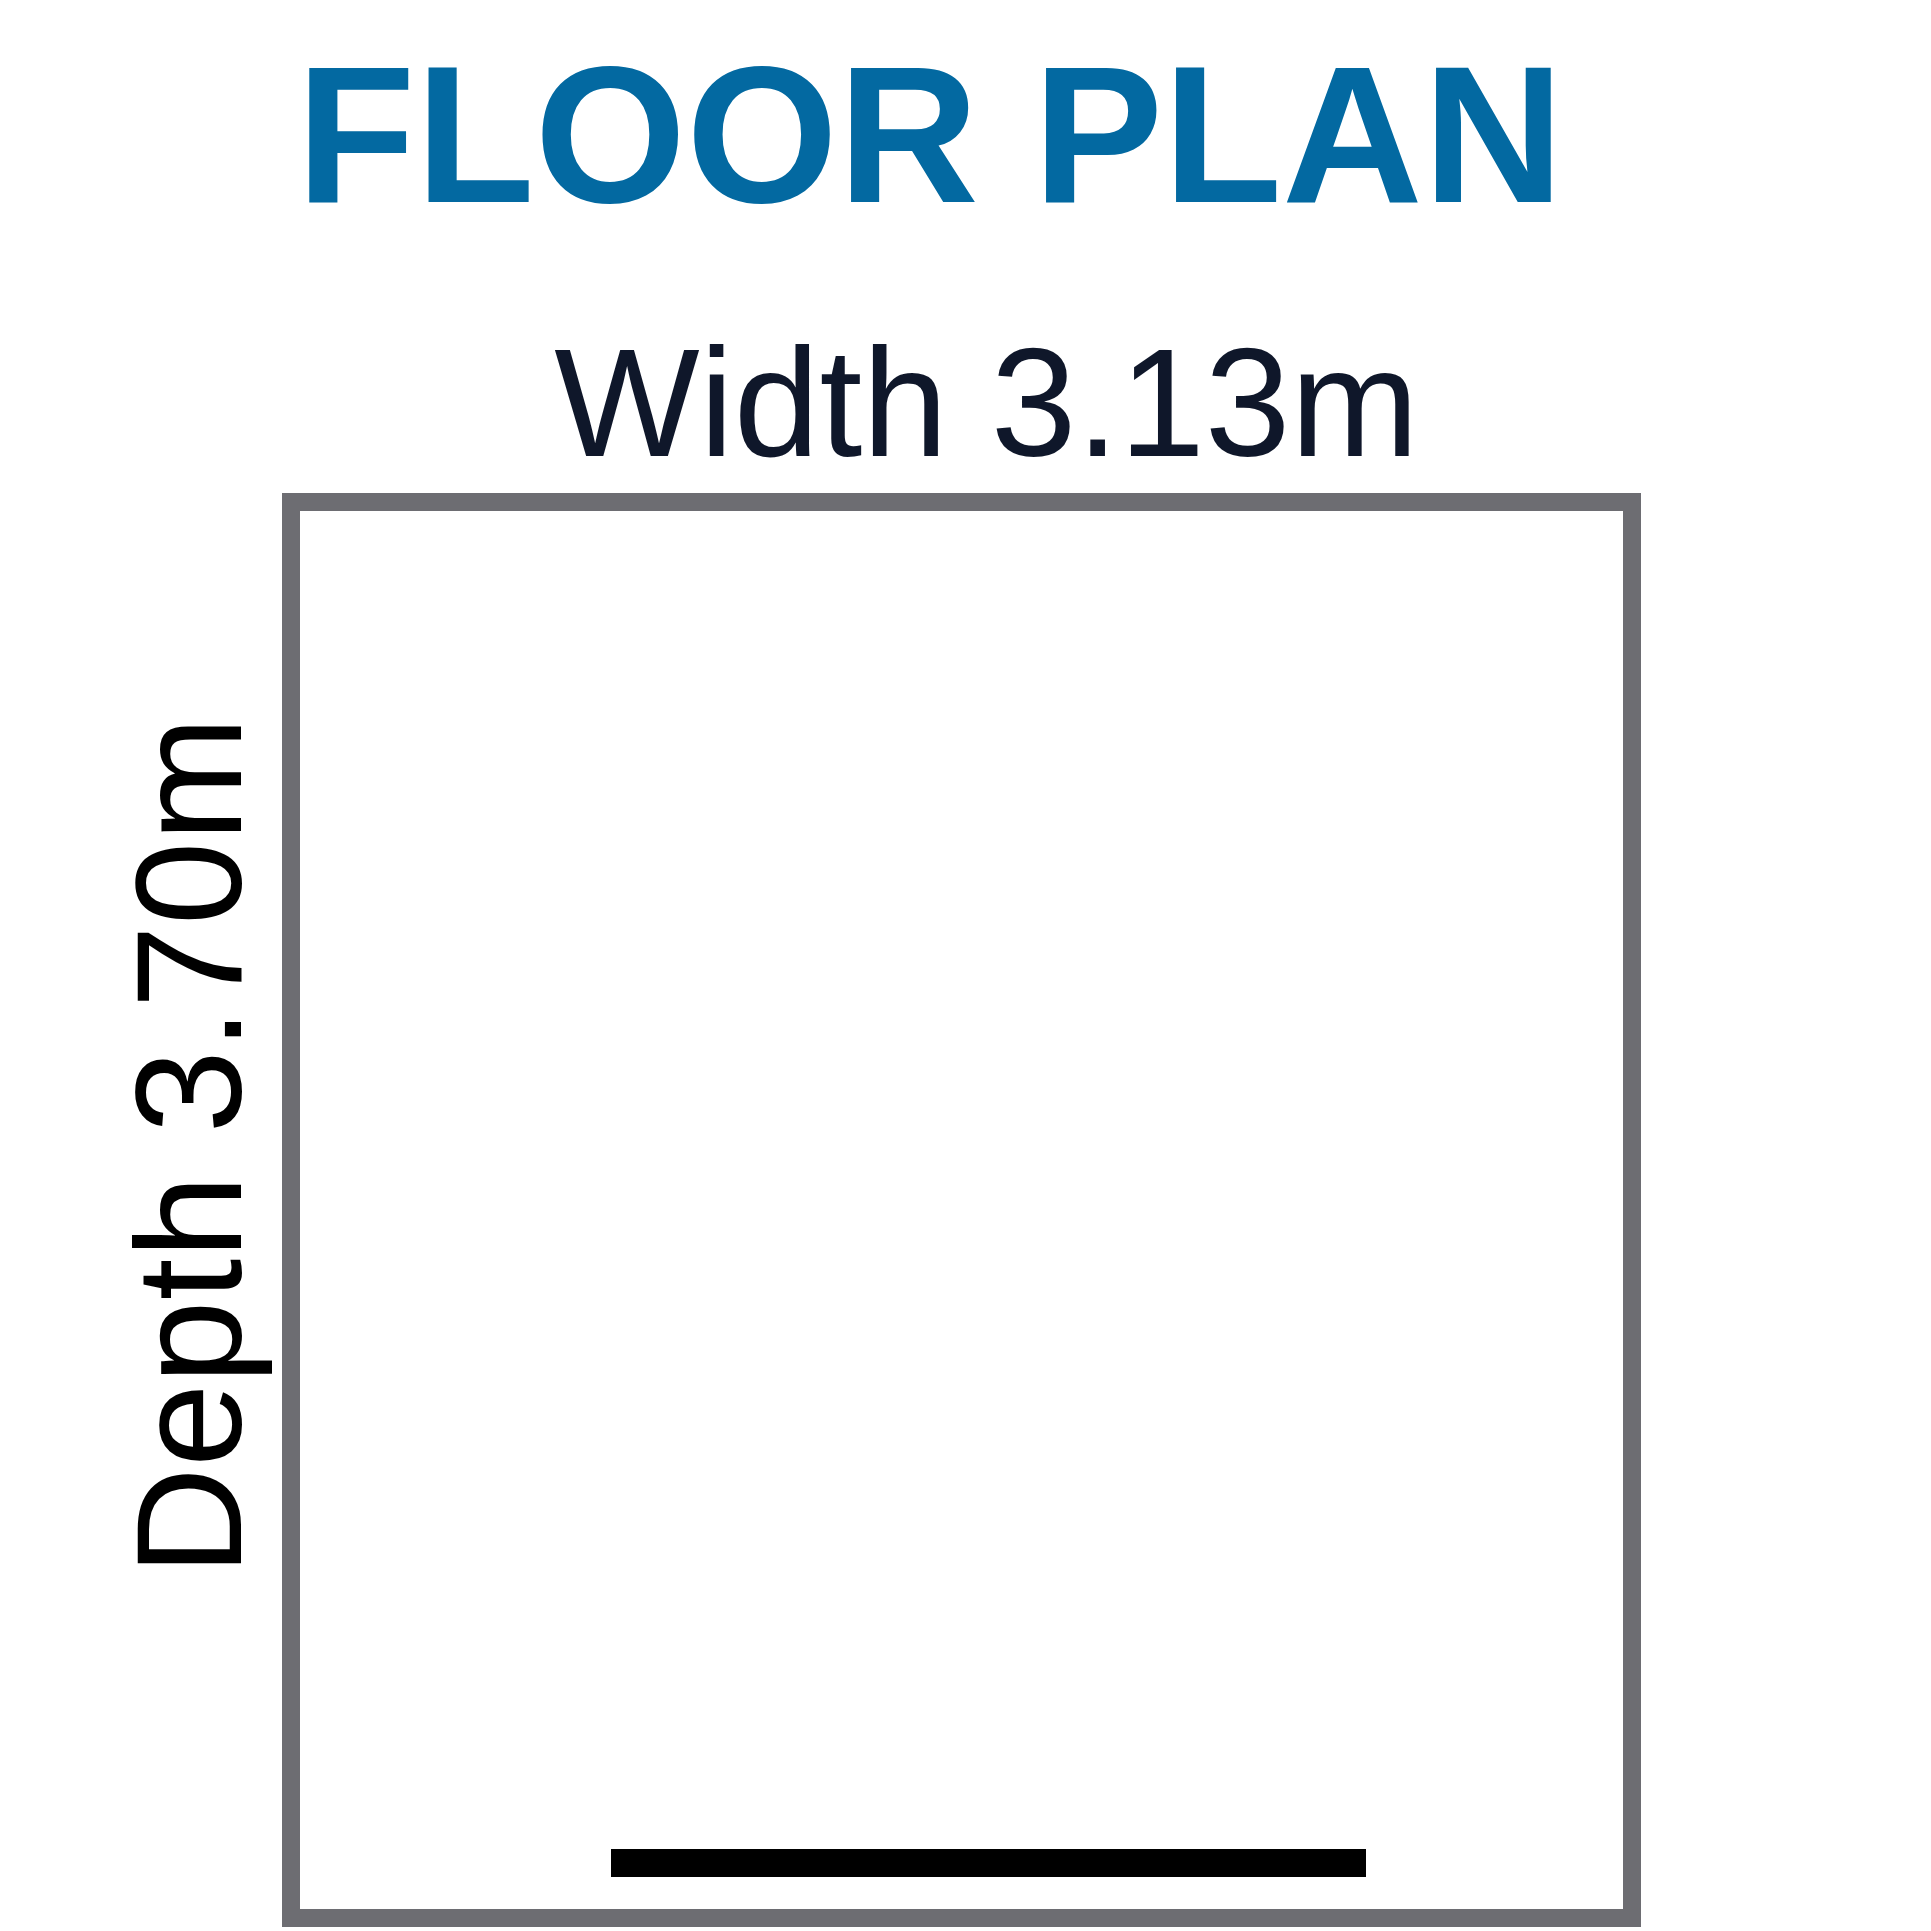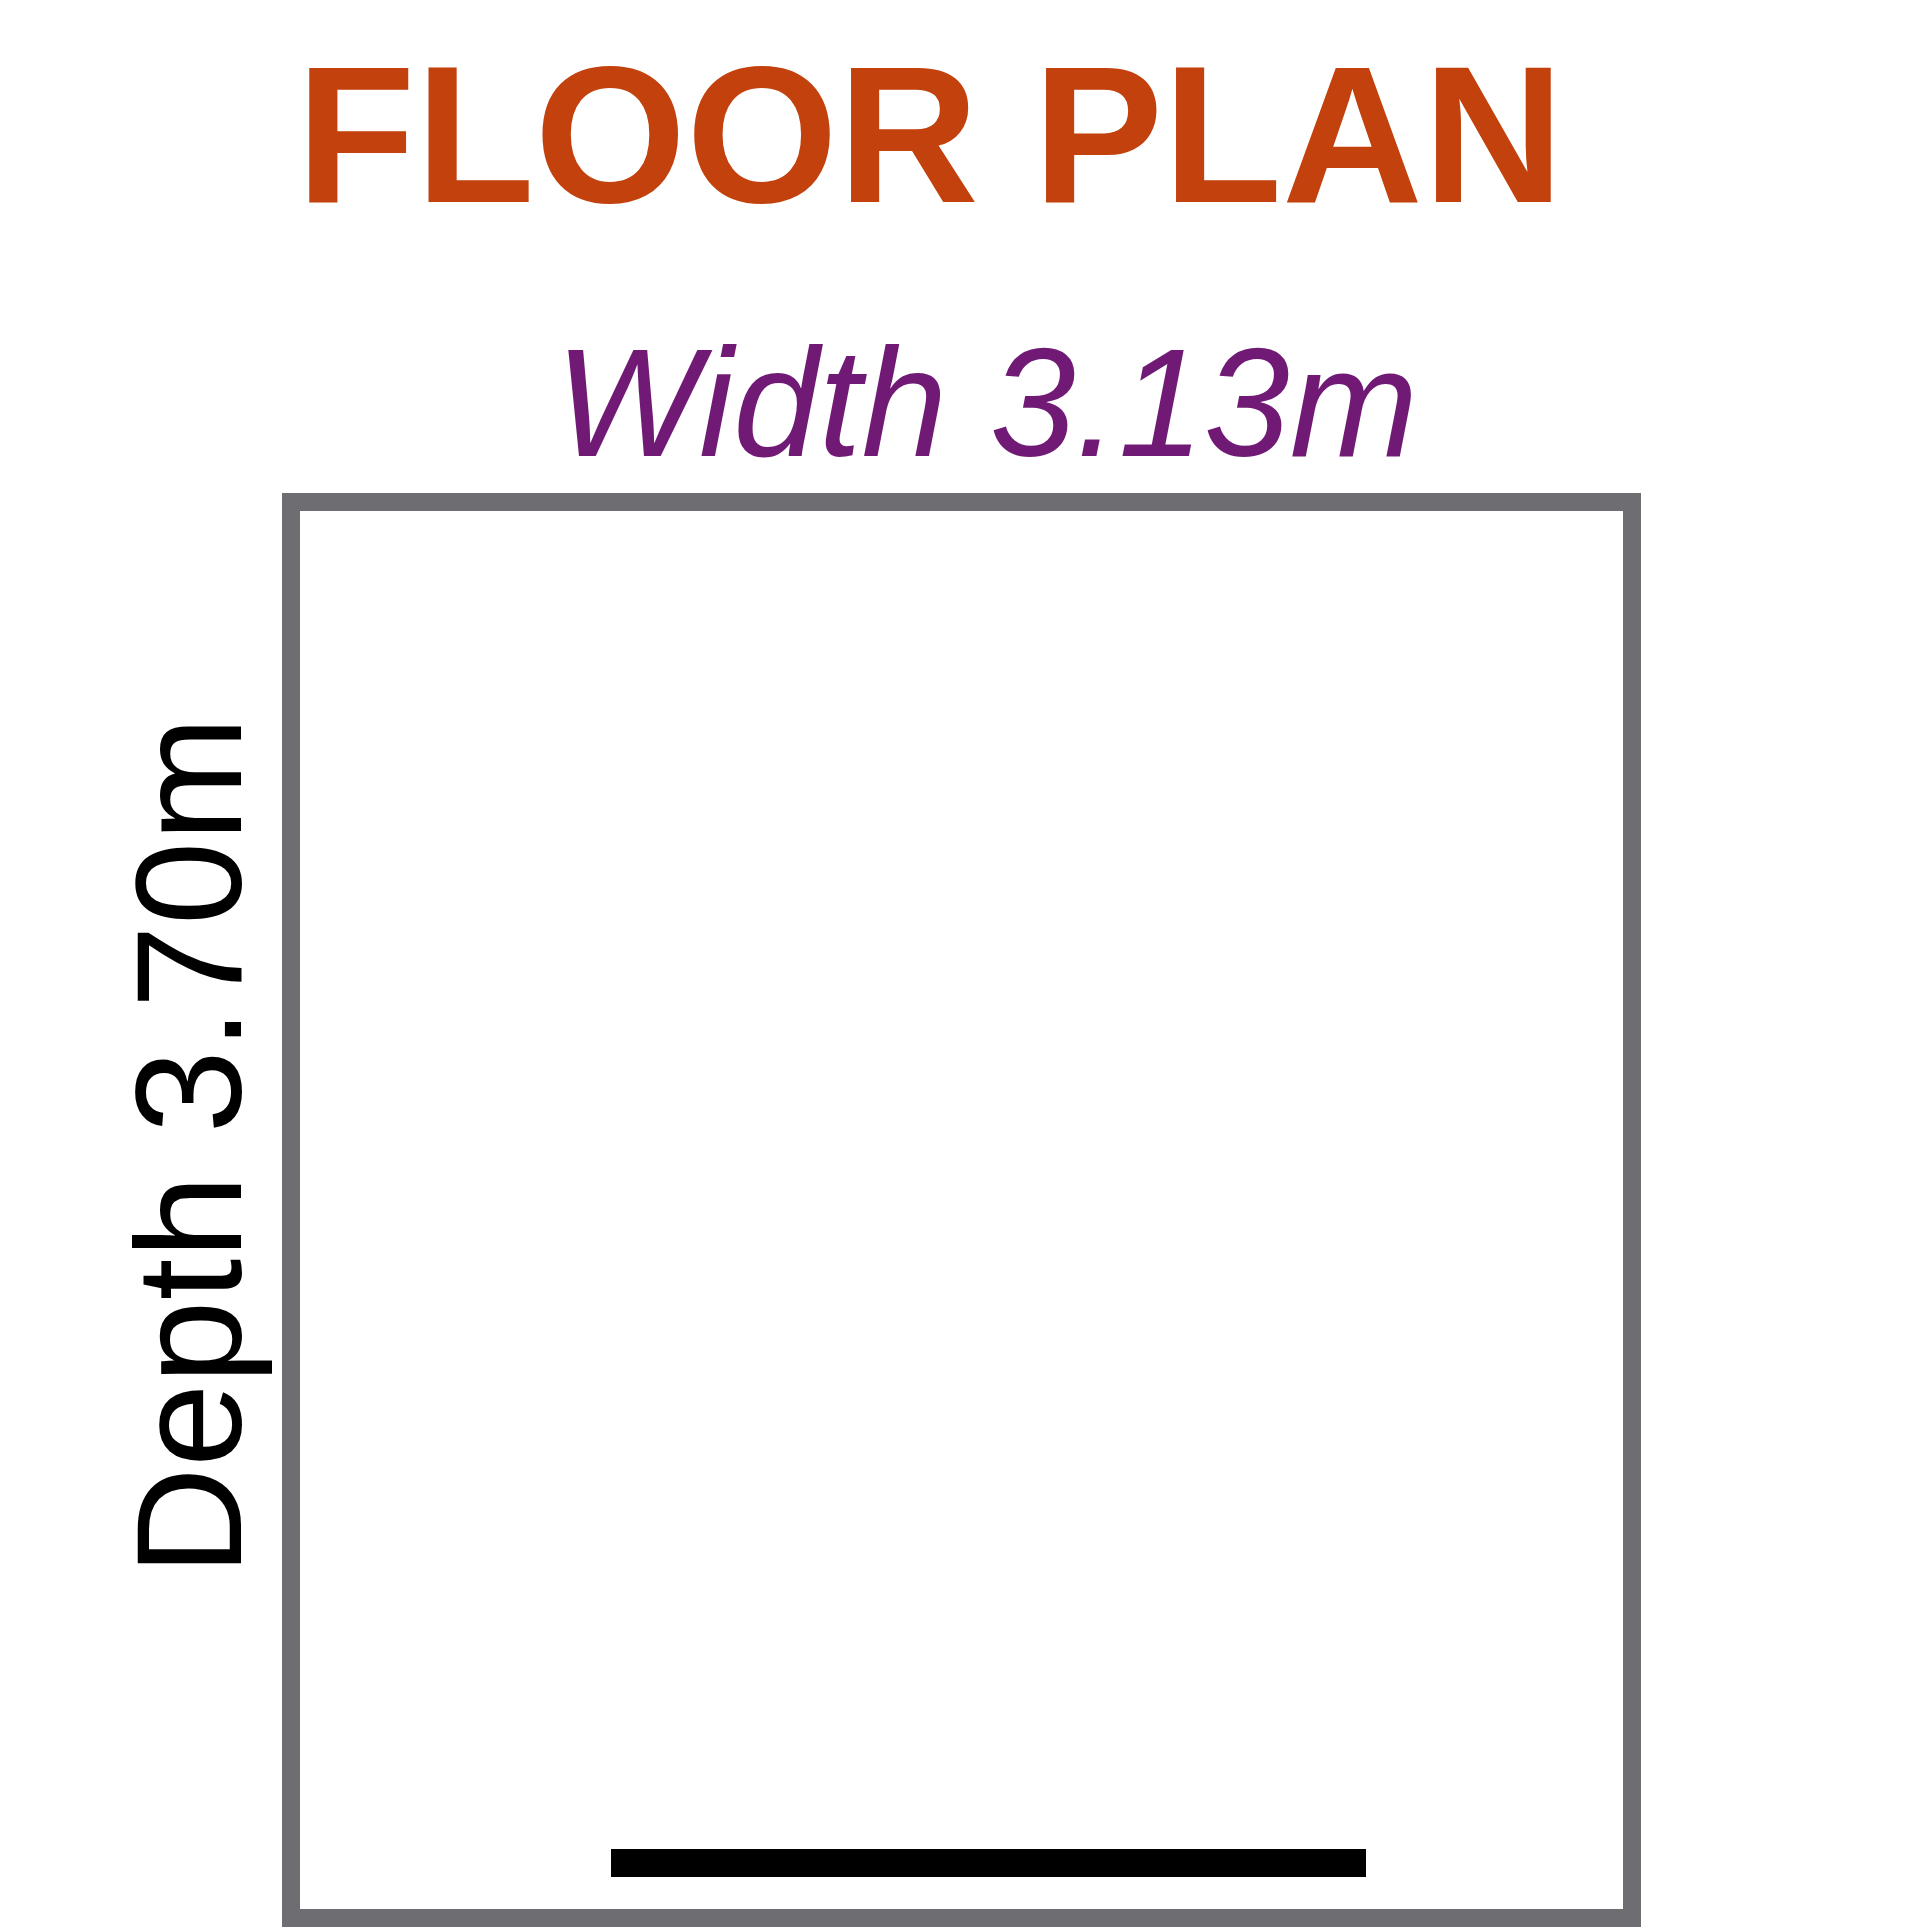--- a/index.html
+++ b/index.html
@@ -76,23 +76,23 @@
     width: 755px;
     height: 28px;
     background: #000000;
   }
 </style>
 </head>
 <body>
 
 <div class="canvas">
 
-  <div class="page-title" style="color: #c2410c;">FLOOR PLAN</div>
+  <div class="page-title" style="color: #0369a1;">FLOOR PLAN</div>
 
-  <div class="width-label" style="color: #701a75; font-style: italic;">Width 3.13m</div>
+  <div class="width-label" style="color: #0f172a;">Width 3.13m</div>
 
   <div class="depth-label" style="color: rgb(0, 0, 0);">Depth 3.70m</div>
 
   <div class="room-outline" style="border-color: rgb(109, 109, 114); background-color: rgb(255, 255, 255);"></div>
 
   <div class="scale-bar" style="background-color: rgb(0, 0, 0);"></div>
 
 </div>
 
 

